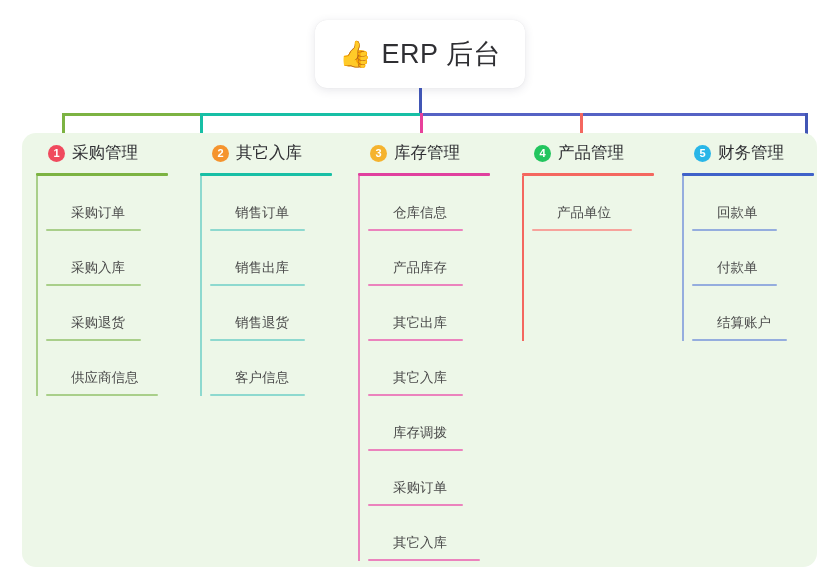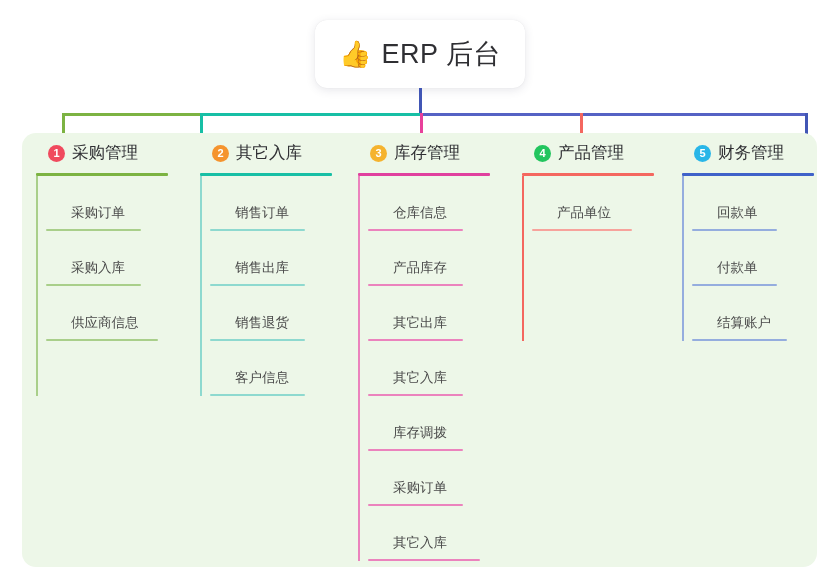--- a/index.html
+++ b/index.html
@@ -186,20 +186,24 @@
           <div class="spine" style="background: rgb(169, 207, 138); height: 220px;"></div>
           <div class="leaf">
             <span class="leaf-label">采购订单</span>
             <div class="leaf-rule" style="width: 95px; background: rgb(169, 207, 138);"></div>
           </div>
           <div class="leaf">
             <span class="leaf-label">采购入库</span>
             <div class="leaf-rule" style="width: 95px; background: rgb(169, 207, 138);"></div>
           </div>
           <div class="leaf">
+            <span class="leaf-label">采购退货</span>
+            <div class="leaf-rule" style="width: 95px; background: rgb(169, 207, 138);"></div>
+          </div>
+          <div class="leaf">
             <span class="leaf-label">供应商信息</span>
             <div class="leaf-rule" style="width: 112px; background: rgb(169, 207, 138);"></div>
           </div>
         </div>
       </div>
       <div class="column col-1">
         <div class="cat-head">
           <span class="badge" style="background: rgb(245, 148, 46);">2</span>
           <span class="cat-label">其它入库</span>
         </div>

